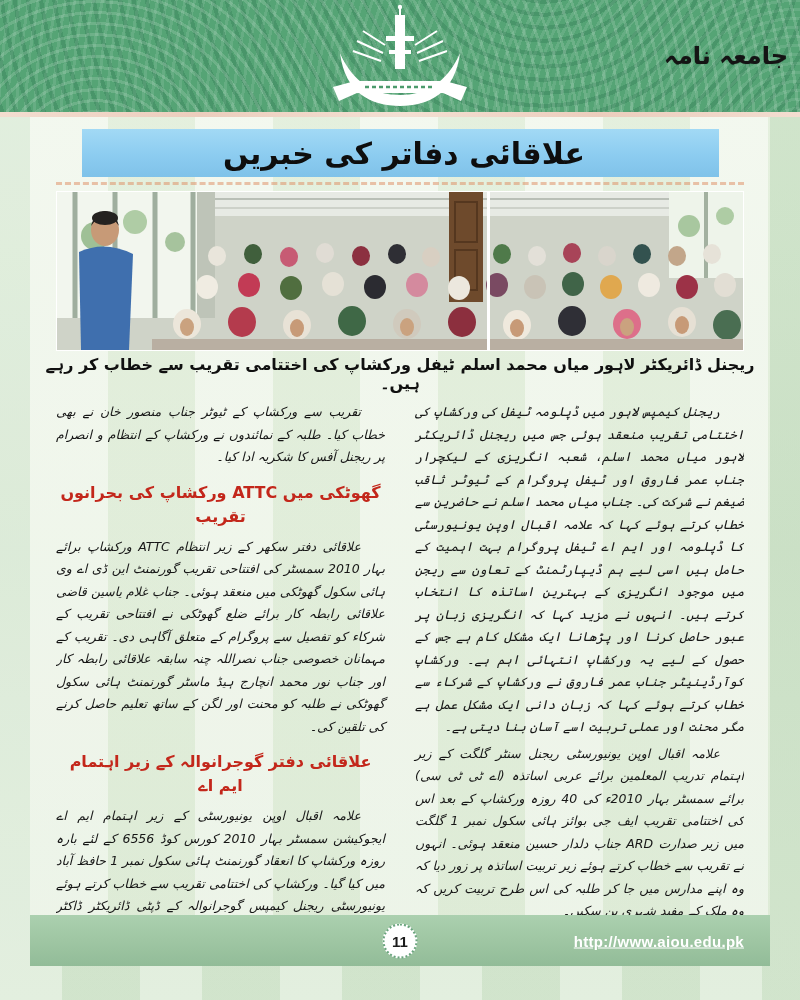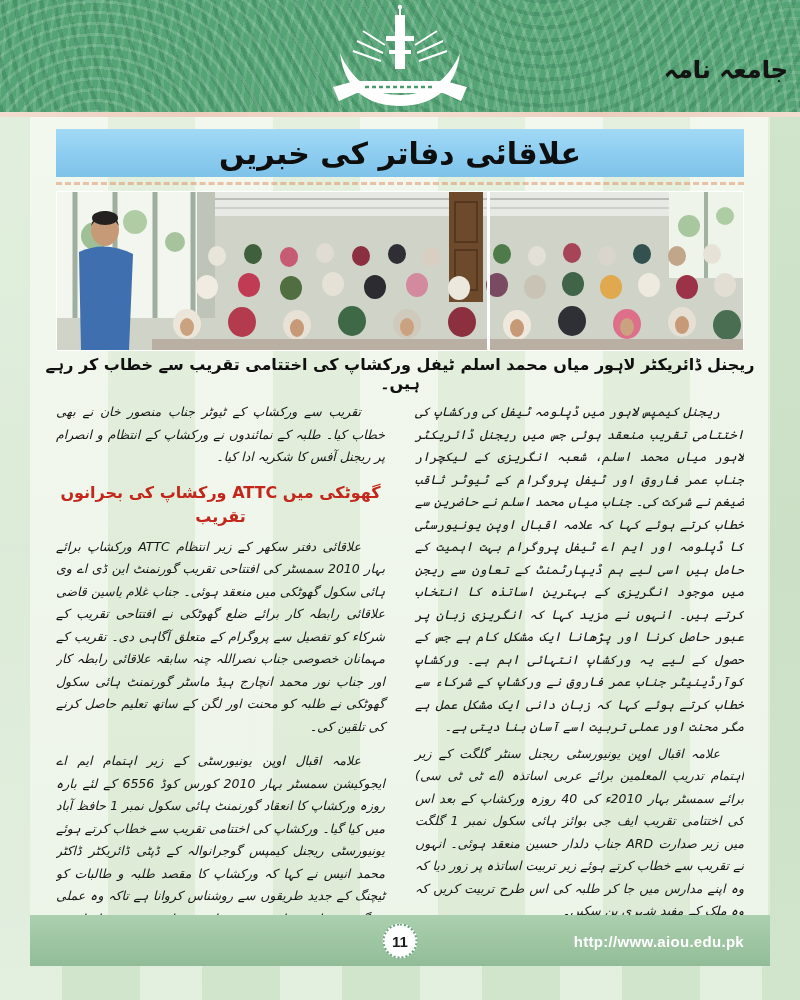--- a/index.html
+++ b/index.html
@@ -17,40 +17,40 @@
   
   .masthead{
     position:absolute;top:0;left:0;right:0;height:112px;
     background-color:#55a475;
     background-image:
       repeating-radial-gradient(circle at 12% 160%, rgba(255,255,255,.14) 0 3px, rgba(0,0,0,0) 3px 11px),
       repeating-radial-gradient(circle at 68% -70%, rgba(40,110,75,.28) 0 4px, rgba(0,0,0,0) 4px 13px),
       repeating-radial-gradient(circle at 100% 130%, rgba(255,255,255,.10) 0 3px, rgba(0,0,0,0) 3px 9px);
   }
   .masthead-title{
-    position:absolute;top:56px;right:12px;
+    position:absolute;top:42px;right:12px;
     font-size:24px;font-weight:bold;color:#141414;direction:rtl;
     text-shadow:0 0 1px rgba(0,0,0,.4);
   }
   .emblem{position:absolute;left:50%;top:3px;transform:translateX(-50%);}
   .divider{
     position:absolute;top:112px;left:0;right:0;height:5px;
     background:linear-gradient(90deg,#f3ddd0,#eccdbd,#f4e0d3,#eccdbd,#f3ddd0);
   }
   
   .content{
     position:absolute;top:117px;left:30px;right:30px;bottom:72px;
     background:
       repeating-linear-gradient(90deg, rgba(255,255,255,.35) 0 78px, rgba(208,228,200,.28) 78px 165px),
       linear-gradient(180deg,#ecf4e6,#e3eedc);
   }
   .banner{
-    margin:12px auto 0;width:688px;height:48px;
+    margin:12px auto 0;width:629px;height:48px;
     background:linear-gradient(180deg,#a2d9f5 0%,#8cccf0 55%,#7fc2e9 100%);
-    display:flex;align-items:center;justify-content:center;
+    display:flex;align-items:center;justify-content:center;padding-left:8px;
   }
   .banner-title{font-size:30px;font-weight:bold;color:#0e0e0e;direction:rtl;}
   .rule-dashed{margin:5px auto 0;width:688px;height:0;border-top:3px dashed rgba(222,138,94,.5);}
   .photo{
     margin:6px auto 0;width:688px;height:160px;display:block;
     border:1px solid #ffffff;box-sizing:border-box;background:#cfd3c8;
   }
   .caption{
     margin-top:4px;text-align:center;direction:rtl;
     font-size:16px;font-weight:600;color:#101010;
@@ -79,20 +79,21 @@
     position:absolute;left:50%;top:50%;transform:translate(-50%,-50%);
     width:31px;height:31px;border-radius:50%;background:#ffffff;
     border:2px dotted #6aa47e;box-sizing:content-box;
     display:flex;align-items:center;justify-content:center;
     font-family:"Liberation Sans",sans-serif;font-size:15px;font-weight:bold;color:#1c1c1c;
   }
   .site-url{
     position:absolute;right:26px;top:50%;transform:translateY(-50%);
     color:#ffffff;font-weight:bold;font-size:15px;letter-spacing:.3px;
     font-family:"Liberation Sans",sans-serif;
+    text-decoration:underline;
   }
 </style>
 </head>
 <body>
 
 <div class="canvas">
 
   <header class="masthead">
     <svg class="emblem" width="170" height="106" viewBox="0 0 170 106">
       <path d="M25,50 C38,80 60,92 85,92 C110,92 132,80 145,50 C140,90 114,103 85,103 C56,103 30,90 25,50 Z" fill="#ffffff"></path>
@@ -214,20 +215,21 @@
       <section class="col">
         <p class="para">ریجنل کیمپس لاہور میں ڈپلومہ ٹیفل کی ورکشاپ کی اختتامی تقریب منعقد ہوئی جس میں ریجنل ڈائریکٹر لاہور میاں محمد اسلم، شعبہ انگریزی کے لیکچرار جناب عمر فاروق اور ٹیفل پروگرام کے ٹیوٹر ثاقب ضیغم نے شرکت کی۔ جناب میاں محمد اسلم نے حاضرین سے خطاب کرتے ہوئے کہا کہ علامہ اقبال اوپن یونیورسٹی کا ڈپلومہ اور ایم اے ٹیفل پروگرام بہت اہمیت کے حامل ہیں اسی لیے ہم ڈیپارٹمنٹ کے تعاون سے ریجن میں موجود انگریزی کے بہترین اساتذہ کا انتخاب کرتے ہیں۔ انہوں نے مزید کہا کہ انگریزی زبان پر عبور حاصل کرنا اور پڑھانا ایک مشکل کام ہے جس کے حصول کے لیے یہ ورکشاپ انتہائی اہم ہے۔ ورکشاپ کوآرڈینیٹر جناب عمر فاروق نے ورکشاپ کے شرکاء سے خطاب کرتے ہوئے کہا کہ زبان دانی ایک مشکل عمل ہے مگر محنت اور عملی تربیت اسے آسان بنا دیتی ہے۔</p>
         <p class="para">علامہ اقبال اوپن یونیورسٹی ریجنل سنٹر گلگت کے زیر اہتمام تدریب المعلمین برائے عربی اساتذہ (اے ٹی ٹی سی) برائے سمسٹر بہار 2010ء کی 40 روزہ ورکشاپ کے بعد اس کی اختتامی تقریب ایف جی بوائز ہائی سکول نمبر 1 گلگت میں زیر صدارت ARD جناب دلدار حسین منعقد ہوئی۔ انہوں نے تقریب سے خطاب کرتے ہوئے زیر تربیت اساتذہ پر زور دیا کہ وہ اپنے مدارس میں جا کر طلبہ کی اس طرح تربیت کریں کہ وہ ملک کے مفید شہری بن سکیں۔</p>
       </section>
 
       <section class="col">
         <p class="para">تقریب سے ورکشاپ کے ٹیوٹر جناب منصور خان نے بھی خطاب کیا۔ طلبہ کے نمائندوں نے ورکشاپ کے انتظام و انصرام پر ریجنل آفس کا شکریہ ادا کیا۔</p>
         <h2 class="heading">گھوٹکی میں ATTC ورکشاپ کی بحرانوں تقریب</h2>
         <p class="para">علاقائی دفتر سکھر کے زیر انتظام ATTC ورکشاپ برائے بہار 2010 سمسٹر کی افتتاحی تقریب گورنمنٹ این ڈی اے وی ہائی سکول گھوٹکی میں منعقد ہوئی۔ جناب غلام یاسین قاضی علاقائی رابطہ کار برائے ضلع گھوٹکی نے افتتاحی تقریب کے شرکاء کو تفصیل سے پروگرام کے متعلق آگاہی دی۔ تقریب کے مہمانان خصوصی جناب نصراللہ چنہ سابقہ علاقائی رابطہ کار اور جناب نور محمد انچارج ہیڈ ماسٹر گورنمنٹ ہائی سکول گھوٹکی نے طلبہ کو محنت اور لگن کے ساتھ تعلیم حاصل کرنے کی تلقین کی۔</p>
         <h2 class="heading">
+          <span class="hline">علاقائی دفتر گوجرانوالہ کے زیر اہتمام ایم اے</span>
         </h2>
         <p class="para">علامہ اقبال اوپن یونیورسٹی کے زیر اہتمام ایم اے ایجوکیشن سمسٹر بہار 2010 کورس کوڈ 6556 کے لئے بارہ روزہ ورکشاپ کا انعقاد گورنمنٹ ہائی سکول نمبر 1 حافظ آباد میں کیا گیا۔ ورکشاپ کی اختتامی تقریب سے خطاب کرتے ہوئے یونیورسٹی ریجنل کیمپس گوجرانوالہ کے ڈپٹی ڈائریکٹر ڈاکٹر محمد انیس نے کہا کہ ورکشاپ کا مقصد طلبہ و طالبات کو ٹیچنگ کے جدید طریقوں سے روشناس کروانا ہے تاکہ وہ عملی زندگی میں اپنے فرائض منصبی احسن طریقہ سے سرانجام دے سکیں۔ وقت کا تقاضا ہے کہ ہم تحقیق اور جستجو کے ذریعے قوم کو آزمائشوں اور بحرانوں سے نکالیں۔</p>
       </section>
 
     </div>
   </main>
 
   <footer class="footer-band">
     <div class="page-circle">
       <span>11</span>

